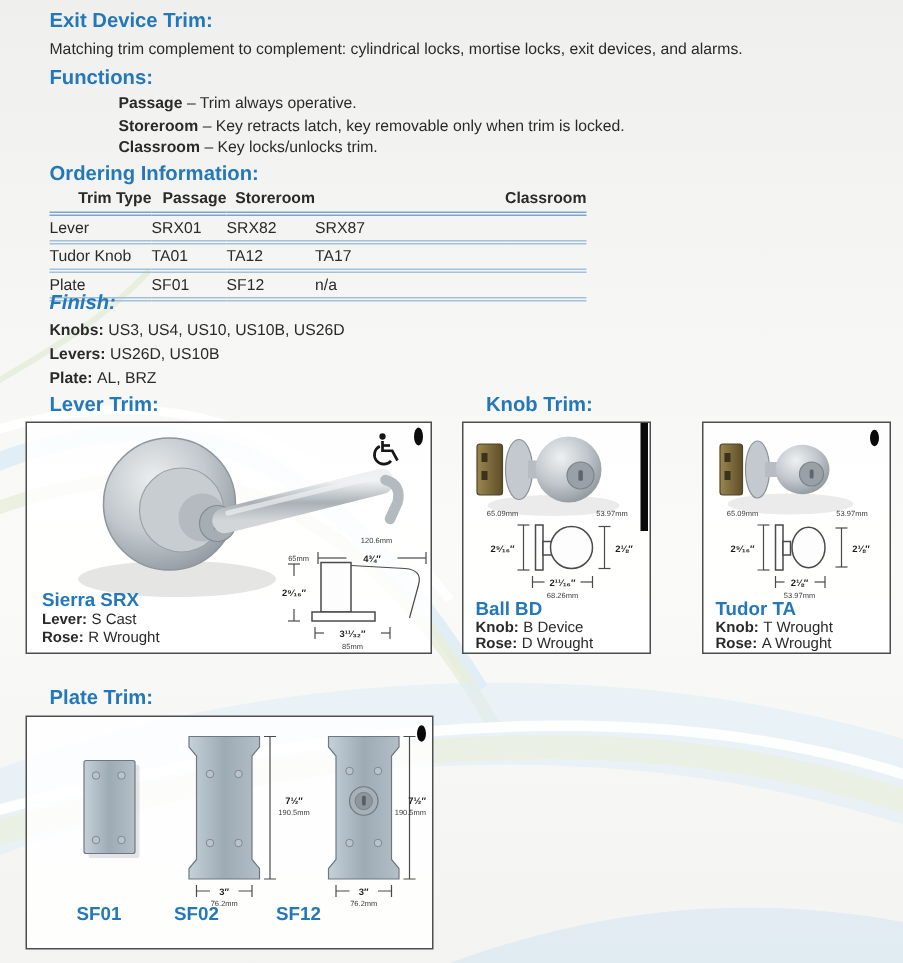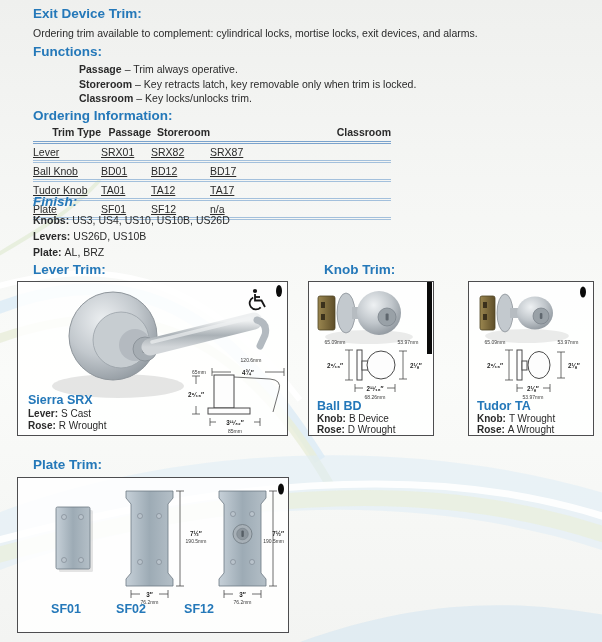--- a/index.html
+++ b/index.html
@@ -7,21 +7,21 @@
     background:linear-gradient(180deg,#eff0ee 0%,#f5f6f4 28%,#fafbf9 58%,#f3f4f2 100%);
     font-family:"Liberation Sans", sans-serif;color:#2a2a2a;}
   .bg{position:absolute;left:0;top:0;z-index:0;}
   .abs{position:absolute;z-index:2;padding-left:16px;}
   .h-blue{font-size:13.5px;font-weight:bold;color:#2478b9;}
   .body-text{font-size:10.5px;}
   .fline{font-size:10.5px;line-height:14.5px;}
   .term{font-weight:bold;margin-right:3px;}
   table.order{border-collapse:collapse;font-size:10.5px;table-layout:fixed;width:358px;}
   table.order th{text-align:right;font-weight:bold;padding:1px 0 3px 0;border-bottom:3px double #7ba3cd;}
-  table.order td{padding:1.5px 0 2.5px 0;border-bottom:3px double #a3c0dc;text-decoration:underline;}
+  table.order td{padding:1.5px 0 2.5px 0;border-bottom:3px double #a3c0dc;}
   .trim-box{position:absolute;z-index:2;background:rgba(255,255,255,0.84);border:1.5px solid #4d4d4f;box-sizing:border-box;}
   .prod-name{position:absolute;font-size:12.5px;font-weight:bold;color:#2478b9;white-space:nowrap;}
   .spec{position:absolute;font-size:10px;white-space:nowrap;}
   .plate-label{position:absolute;font-size:12.5px;font-weight:bold;color:#2478b9;width:44px;text-align:center;}
   svg text{font-family:"Liberation Sans", sans-serif;}
   .dimtxt{font-size:5px;fill:#3a3a3a;}
   .dimin{font-size:6.3px;fill:#1e1e1e;font-weight:bold;}
   .ln{stroke:#4a4a4a;stroke-width:0.8;fill:none;}
   .outl{fill:#fdfdfd;stroke:#4a4a4a;stroke-width:1;}
 </style>
@@ -35,21 +35,21 @@
     <path d="M-30,350 C130,280 240,330 330,485" stroke="#e8eeda" stroke-width="9" fill="none" opacity="0.8"></path>
     <path d="M-30,295 C100,250 200,270 300,400" stroke="#ffffff" stroke-width="6" fill="none" opacity="0.9"></path>
     <path d="M-15,262 C40,230 70,212 100,180" stroke="#e3ecd8" stroke-width="4" fill="none" opacity="0.8"></path>
     <path d="M-20,520 C150,450 400,428 620,498 L620,556 C400,478 150,508 -20,578 Z" fill="#dfecf6" opacity="0.55"></path>
     <path d="M-20,560 C200,498 420,468 620,540" stroke="#e9efdc" stroke-width="16" fill="none" opacity="0.7"></path>
     <path d="M-20,545 C200,485 430,455 620,522" stroke="#ffffff" stroke-width="7" fill="none" opacity="0.9"></path>
     <path d="M300,642 C420,598 520,598 620,618 L620,642 Z" fill="#cfe3f1" opacity="0.5"></path>
   </svg>
 
   <div class="abs h-blue" style="left:17px;top:6px;">Exit Device Trim:</div>
-  <div class="abs body-text" style="left:17px;top:27px;width:560px;">Ordering trim available to complement: cylindrical locks, mortise locks, exit devices, and alarms.</div>
+  <div class="abs body-text" style="left:17px;top:27px;width:560px;">Matching trim complement to complement: cylindrical locks, mortise locks, exit devices, and alarms.</div>
 
   <div class="abs h-blue" style="left:17px;top:44px;">Functions:</div>
   <div class="abs" style="left:17px;top:62px;width:560px;margin-left:46px;">
     <div class="fline"><span class="term">Passage</span><span>– Trim always operative.</span></div>
     <div class="fline"><span class="term">Storeroom</span><span>– Key retracts latch, key removable only when trim is locked.</span></div>
     <div class="fline"><span class="term">Classroom</span><span>– Key locks/unlocks trim.</span></div>
   </div>
 
   <div class="abs h-blue" style="left:17px;top:108px;">Ordering Information:</div>
   <div class="abs" style="left:17px;top:125px;">
@@ -69,26 +69,20 @@
         </tr>
       </thead>
       <tbody>
         <tr>
           <td>Lever</td>
           <td>SRX01</td>
           <td>SRX82</td>
           <td>SRX87</td>
         </tr>
         <tr>
-          <td>Ball Knob</td>
-          <td>BD01</td>
-          <td>BD12</td>
-          <td>BD17</td>
-        </tr>
-        <tr>
           <td>Tudor Knob</td>
           <td>TA01</td>
           <td>TA12</td>
           <td>TA17</td>
         </tr>
         <tr>
           <td>Plate</td>
           <td>SF01</td>
           <td>SF12</td>
           <td>n/a</td>

